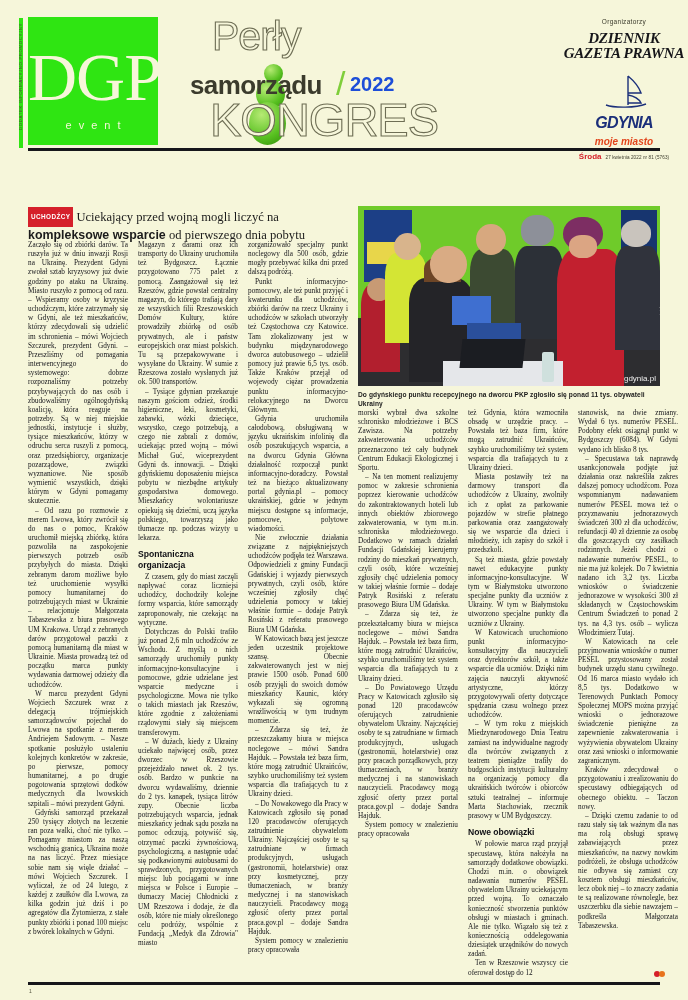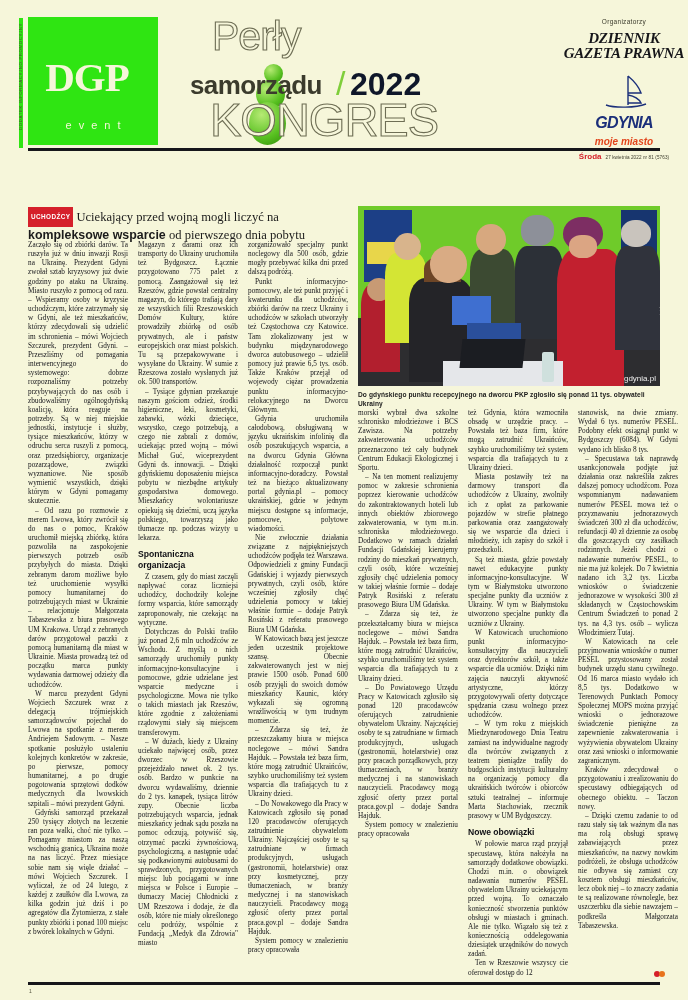--- a/index.html
+++ b/index.html
@@ -58,25 +58,24 @@
     width: 130px;
     height: 128px;
     background: #2fe512;
   }
   .dgp-mark {
     position: absolute;
     left: 0; right: 12px;
     top: 34px;
     text-align: center;
     font-family: "Liberation Serif", serif;
-    font-size: 41px;
+    font-size: 68px;
     line-height: 52px;
     color: #f6f6da;
     letter-spacing: -1px;
-    font-weight: bold;
   }
   .dgp-event {
     position: absolute;
     left: 0; right: 0;
     bottom: 14px;
     text-align: center;
     font-family: "Liberation Sans", sans-serif;
     font-size: 11px;
     letter-spacing: 7px;
     text-indent: 7px;
@@ -100,22 +99,22 @@
     color: #3b3b2c; letter-spacing: -0.6px;
   }
   .lk-slash {
     position: absolute; left: 146px; top: 52px;
     font-family: "Liberation Sans", sans-serif;
     font-size: 34px; color: #7fce3a;
   }
   .lk-year {
     position: absolute; left: 160px; top: 60px;
     font-family: "Liberation Sans", sans-serif;
-    font-weight: bold; font-size: 32px; line-height: 25px;
-    color: #0f172a;
+    font-weight: bold; font-size: 20px; line-height: 25px;
+    color: #1d4ed8;
   }
   .lk-kongres {
     position: absolute; left: 20px; top: 84px;
     font-family: "Liberation Sans", sans-serif;
     font-size: 47px; line-height: 47px;
     color: #f6f6da;
     -webkit-text-stroke: 1.1px #6e6e55;
     letter-spacing: -1px;
   }
   .pearl {

